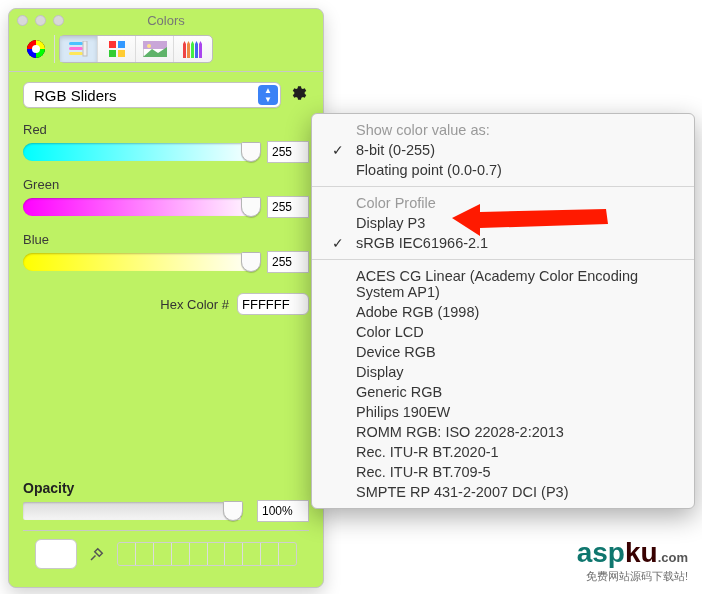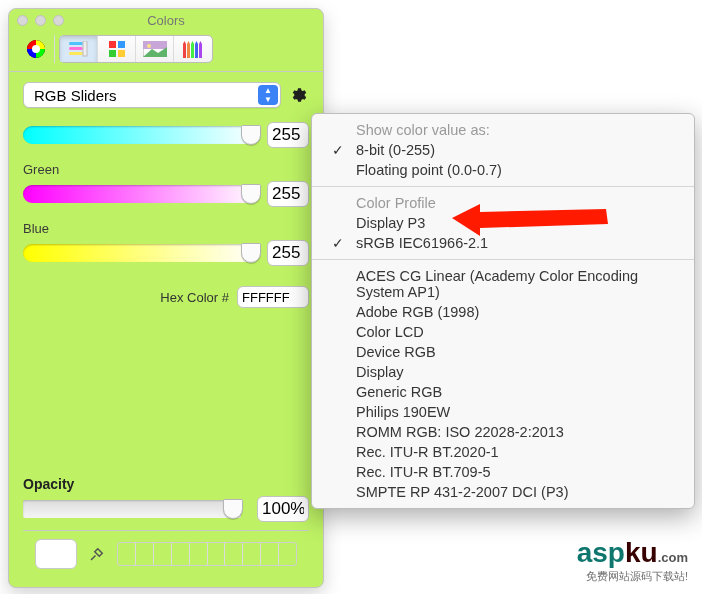--- a/index.html
+++ b/index.html
@@ -70,21 +70,21 @@
   }
   
   .inner {
     flex:1;
     padding: 10px 14px;
     display:flex;
     flex-direction:column;
   }
   .mode-row {
     display:flex;
-    align-items:center;
+    align-items:flex-start;
     gap:6px;
     margin-bottom:14px;
   }
   .mode-select {
     flex:1;
     height:26px;
     background:#fff;
     border:1px solid #c2c2c2;
     border-radius:6px;
     display:flex;
@@ -142,24 +142,24 @@
     background:#fbfbfb;
     border:1px solid #b5b5b5;
     border-radius:2px 2px 12px 12px;
     cursor:grab;
     box-shadow: 0 1px 1px rgba(0,0,0,.2);
   }
   .val-input {
     width:42px; height:22px;
     border:1px solid #c2c2c2;
     background:#fff;
-    font-size:17px;
+    font-size:12px;
     text-align:left;
-    padding: 12px 4px;
-    border-radius:6px;
+    padding: 4px 4px;
+    border-radius:0;
   }
   .hex-row {
     margin-top:6px;
     display:flex;
     align-items:center;
     justify-content:flex-end;
     gap:8px;
     font-size:13px;
     color:#333;
   }
@@ -348,20 +348,21 @@
         <span>RGB Sliders</span>
         <span class="arrows">▲<br>▼</span>
       </div>
       <div class="gear-btn">
         <svg width="18" height="18" viewBox="0 0 24 24" fill="currentColor">
           <path d="M12 8a4 4 0 100 8 4 4 0 000-8zm9 4a7 7 0 00-.1-1.2l2.1-1.6-2-3.4-2.5 1a7 7 0 00-2-1.2L16 3h-4l-.5 2.6a7 7 0 00-2 1.2l-2.5-1-2 3.4 2.1 1.6A7 7 0 007 12a7 7 0 00.1 1.2L5 14.8l2 3.4 2.5-1a7 7 0 002 1.2L12 21h4l.5-2.6a7 7 0 002-1.2l2.5 1 2-3.4-2.1-1.6c.07-.4.1-.8.1-1.2z"></path>
         </svg>
       </div>
     </div>
 
+    <div class="slider-label">Red</div>
     <div class="slider-row">
       <div class="slider-track red-track">
           <div class="knob"></div>
         </div>
       <input class="val-input" value="255" style="">
     </div>
 
     <div class="slider-label">Green</div>
     <div class="slider-row">
       <div class="slider-track green-track">

